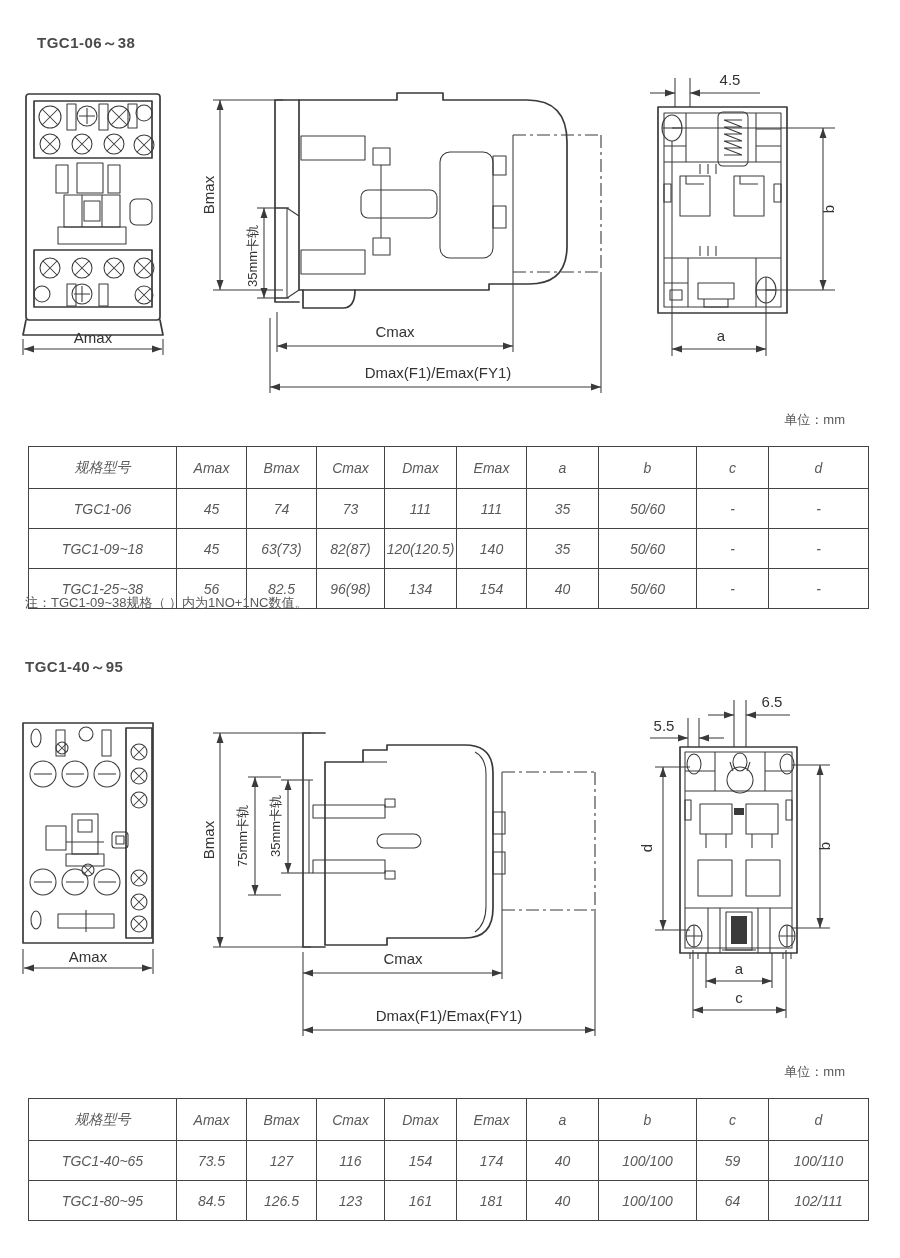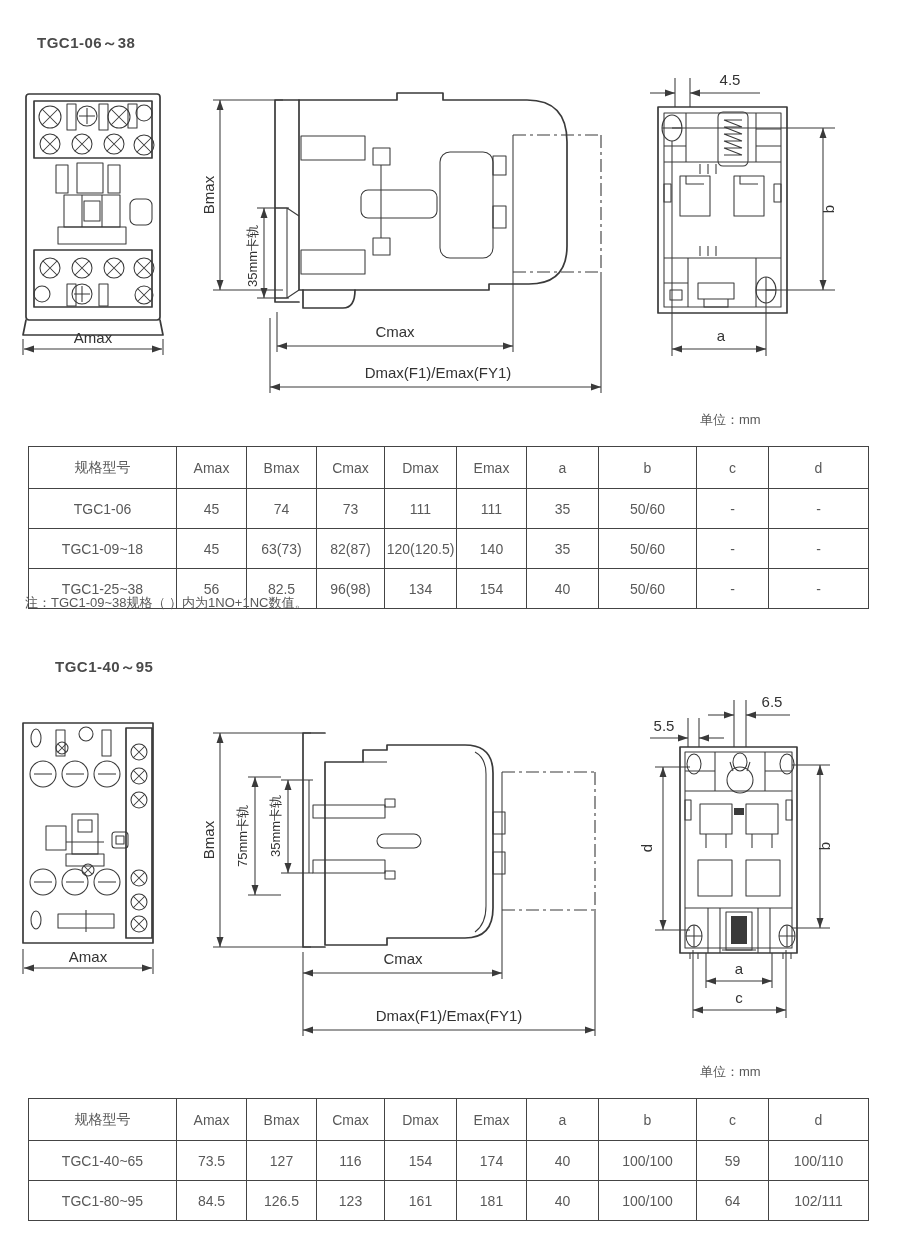--- a/index.html
+++ b/index.html
@@ -1,22 +1,22 @@
 <!DOCTYPE html>
 <html><head>
 <meta charset="utf-8">
 <style>
   html,body{margin:0;padding:0;background:#fff;}
   #page{position:relative;width:900px;height:1258px;background:#fff;overflow:hidden;
         font-family:"Liberation Sans","DejaVu Sans",sans-serif;color:#595959;}
   .abs{position:absolute;}
   .sec-title{font-size:15px;font-weight:bold;color:#4a4a4a;letter-spacing:.5px;}
-  .unit{font-size:13px;color:#595959;width:145px;}
+  .unit{font-size:13px;color:#595959;width:145px;text-align:right;}
   .note{font-size:13px;color:#595959;}
-  table.dim{border-collapse:collapse;table-layout:fixed;width:840px;font-size:14px;color:#595959;}
+  table.dim{border-collapse:collapse;table-layout:fixed;width:840px;font-size:14px;color:#595959;font-style:italic;}
   table.dim th,table.dim td{border:1px solid #444;text-align:center;font-weight:normal;padding:0;overflow:hidden;}
   table.dim th{height:41px;}
   table.dim td{height:39px;}
   svg .b{stroke:#3a3a3a;stroke-width:1.7;fill:none;stroke-linejoin:round;stroke-linecap:round;}
   svg .t{stroke:#3a3a3a;stroke-width:1.05;fill:none;stroke-linejoin:round;}
   svg .d{stroke:#3a3a3a;stroke-width:1.05;fill:none;}
   svg .dd{stroke:#3a3a3a;stroke-width:1.1;fill:none;stroke-dasharray:13,4,3,4;}
   svg text.lab{fill:#333;font-size:15px;font-family:"Liberation Sans","DejaVu Sans",sans-serif;}
   svg text.cjk{fill:#333;font-size:13px;font-family:"Liberation Sans","DejaVu Sans",sans-serif;}
 </style>
@@ -242,21 +242,21 @@
       <td>40</td>
       <td>50/60</td>
       <td>-</td>
       <td>-</td>
     </tr>
   </tbody>
     </table>
 
   <div class="abs note" style="left:25px;top:594px;">注：TGC1-09~38规格（ ）内为1NO+1NC数值。</div>
 
-  <div class="abs sec-title" style="left:25px;top:658px;margin-left:30px;">TGC1-40～95</div>
+  <div class="abs sec-title" style="left:25px;top:658px;">TGC1-40～95</div>
 
   <svg class="abs" style="left:18px;top:716px;" width="140" height="270" viewBox="0 0 140 270">
     <defs>
         <marker id="m4" markerWidth="11" markerHeight="9" refX="10" refY="4.5" orient="auto-start-reverse" markerUnits="userSpaceOnUse">
           <path d="M0,1 L10,4.5 L0,8 Z" fill="#3a3a3a"></path>
         </marker>
       </defs>
     <g>
       <rect class="b" x="5" y="7" width="130" height="220"></rect>
       <rect class="b" x="108" y="12" width="26" height="210"></rect>

